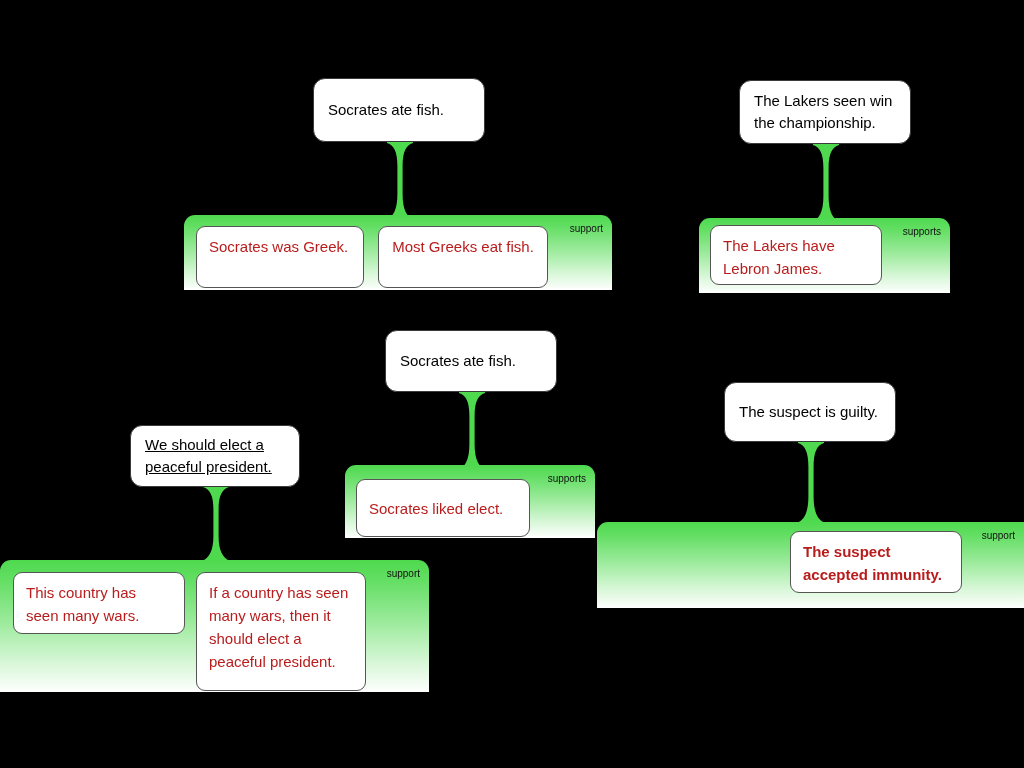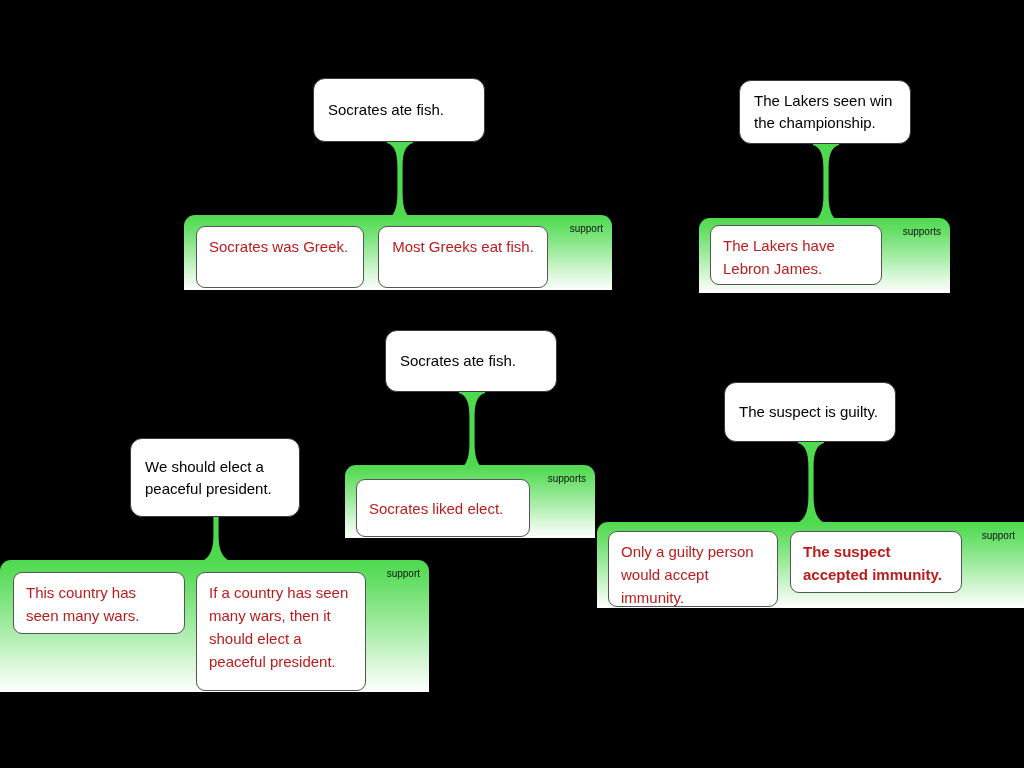--- a/index.html
+++ b/index.html
@@ -130,21 +130,21 @@
 
     <div class="panel" style="left:345px; top:465px; width:250px; height:73px;">
       <span class="panel-label">supports</span>
     </div>
 
     <div class="premise" style="left:356px; top:479px; width:174px; height:58px; z-index:3; display:flex; align-items:center;">Socrates liked elect.</div>
   </div>
 
   <div class="argmap" style="left:0px; top:0px; width:1024px; height:768px;">
 
-    <div class="claim" style="left:130px; top:438px; width:170px; height:79px; display:flex; align-items:center;">We should elect a peaceful president.</div>
+    <div class="claim" style="left:130px; top:425px; width:170px; height:62px; display:flex; align-items:center;text-decoration:underline;">We should elect a peaceful president.</div>
 
     <div class="connector" style="left:200px; top:484px; width:32px; height:79px;">
       <svg width="32" height="79" viewBox="0 0 32 79">
         <path d="M3,0 L29,0 L29,3 C22,5 18.6,12 18.6,25 L18.6,52 C18.6,67 23,74 30,77 L30,79 L2,79 L2,77 C9,74 13.4,67 13.4,52 L13.4,25 C13.4,12 10,5 3,3 Z" fill="#4fd94f"></path>
       </svg>
     </div>
 
     <div class="panel" style="left:0px; top:560px; width:429px; height:132px;">
       <span class="panel-label">support</span>
     </div>
@@ -160,17 +160,16 @@
     <div class="connector" style="left:795px; top:440px; width:32px; height:85px;">
       <svg width="32" height="85" viewBox="0 0 32 85">
         <path d="M3,0 L29,0 L29,3 C22,5 18.6,12 18.6,27 L18.6,56 C18.6,73 23,80 30,83 L30,85 L2,85 L2,83 C9,80 13.4,73 13.4,56 L13.4,27 C13.4,12 10,5 3,3 Z" fill="#4fd94f"></path>
       </svg>
     </div>
 
     <div class="panel" style="left:597px; top:522px; width:440px; height:86px;">
       <span class="panel-label" style="right:22px;">support</span>
     </div>
 
-    <div class="premise" style="left:608px; top:531px; width:170px; height:76px; z-index:5;">Only a guilty person would accept immunity.</div>
     <div class="premise" style="left:790px; top:531px; width:172px; height:62px; z-index:5;font-weight:bold;">The suspect accepted immunity.</div>
   </div>
 
 </div>
 
 </body></html>

